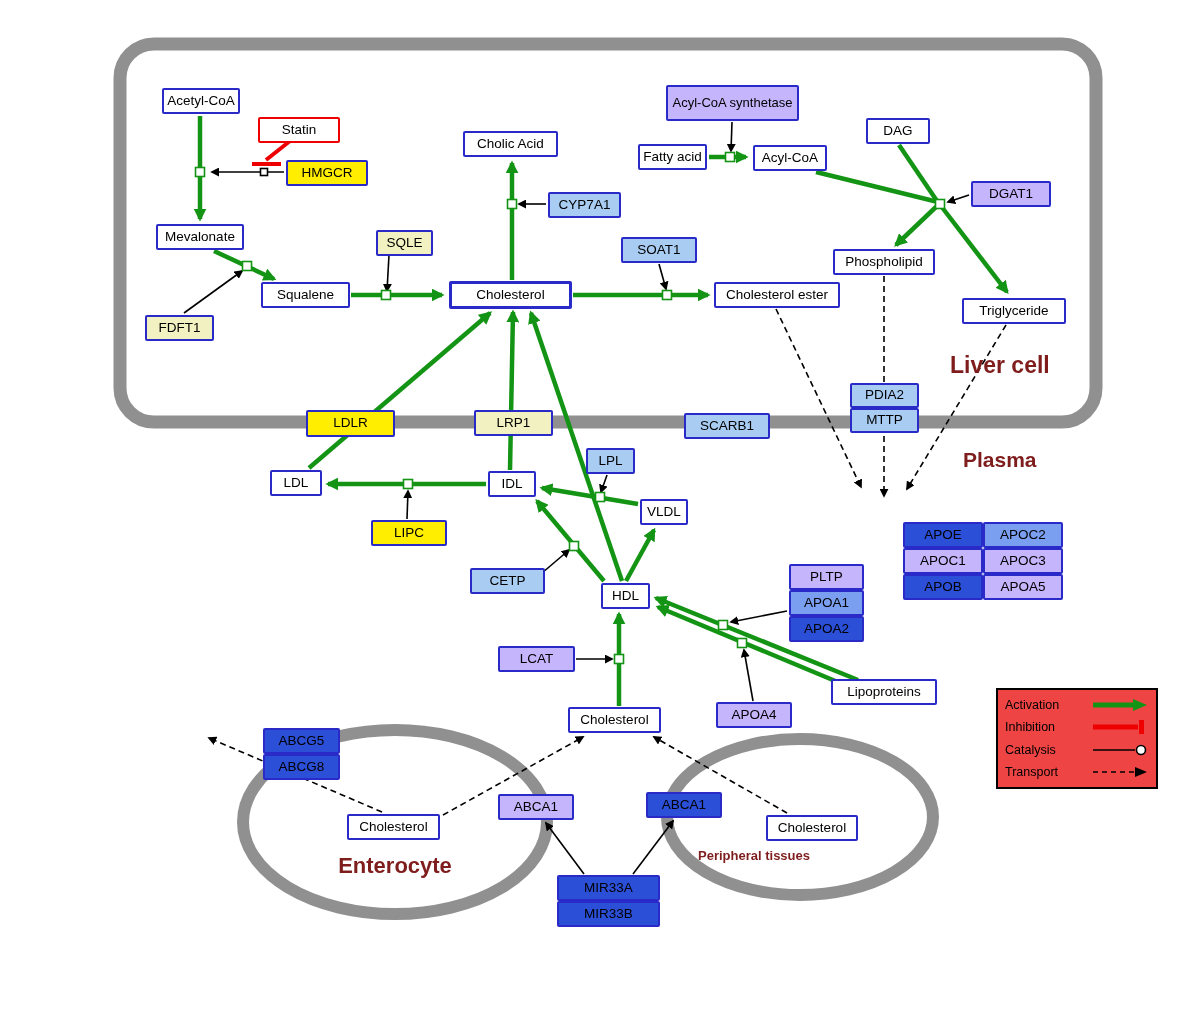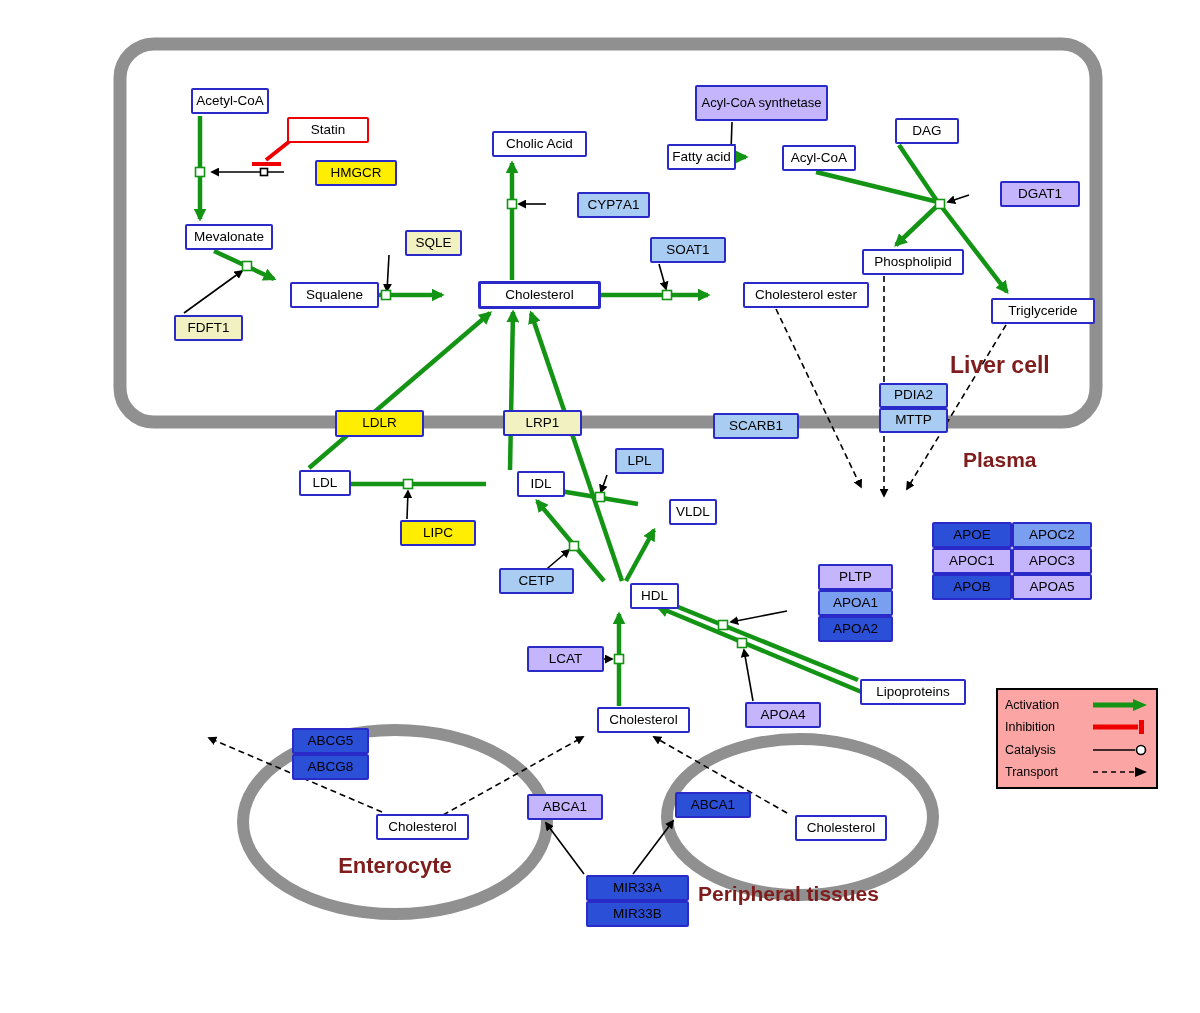--- a/index.html
+++ b/index.html
@@ -3,36 +3,36 @@
 <meta charset="utf-8">
 <style>
   html,body{margin:0;padding:0;background:#fff;}
   body{width:1200px;height:1013px;position:relative;overflow:hidden;
        font-family:"Liberation Sans", sans-serif;}
   #canvas{position:absolute;left:0;top:0;width:1200px;height:1013px;}
   svg.edges{position:absolute;left:0;top:0;}
   .node{position:absolute;display:flex;align-items:center;justify-content:center;
         box-sizing:border-box;background:#fff;border:2px solid #2a2ac8;
         color:#000;font-size:13.5px;text-align:right;line-height:1.05;
-        border-radius:2px;white-space:normal;padding:0 2px;margin-left:29px;}
+        border-radius:2px;white-space:normal;padding:0 2px;}
   .bold-border{border-width:3px;}
   .statin{border-color:#ee0000;}
   .yellow{background:#ffee00;}
   .paleyellow{background:#f1f1c1;}
   .lblue{background:#a9cdf2;}
   .blue2{background:#7b9ff0;}
   .mblue{background:#c4b5fd;}
   .dblue{background:#2b4fd7;}
   .compartment-label{position:absolute;color:#7f1d1d;font-weight:bold;}
   .lbl-liver{left:950px;top:352px;font-size:23px;}
   .lbl-plasma{left:963px;top:448px;font-size:21px;}
   .lbl-enterocyte{left:300px;top:853px;font-size:22px;width:190px;text-align:center;}
-  .lbl-peripheral{left:698px;top:882px;font-size:21px;}
+  .lbl-peripheral{left:698px;top:848px;font-size:13px;}
   #legend{position:absolute;left:996px;top:688px;width:162px;height:101px;
-          background:#fca5a5;border:2px solid #000;box-sizing:border-box;
+          background:#ef4444;border:2px solid #000;box-sizing:border-box;
           display:flex;flex-direction:column;justify-content:space-around;
           padding:4px 7px;}
   .legend-row{display:flex;align-items:center;justify-content:space-between;height:22px;}
   .legend-row span{font-size:12.5px;color:#000;}
 </style>
 </head>
 <body>
 
 <div id="canvas">
 

